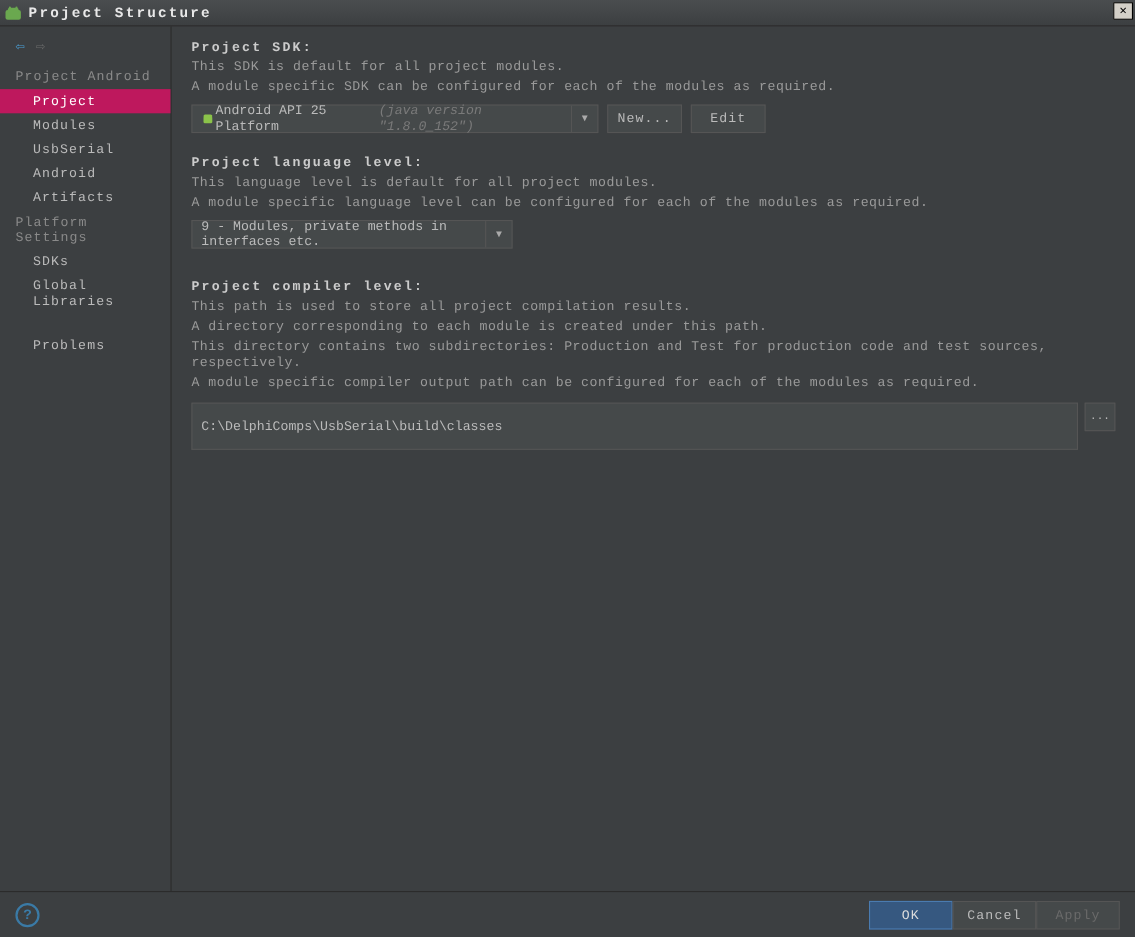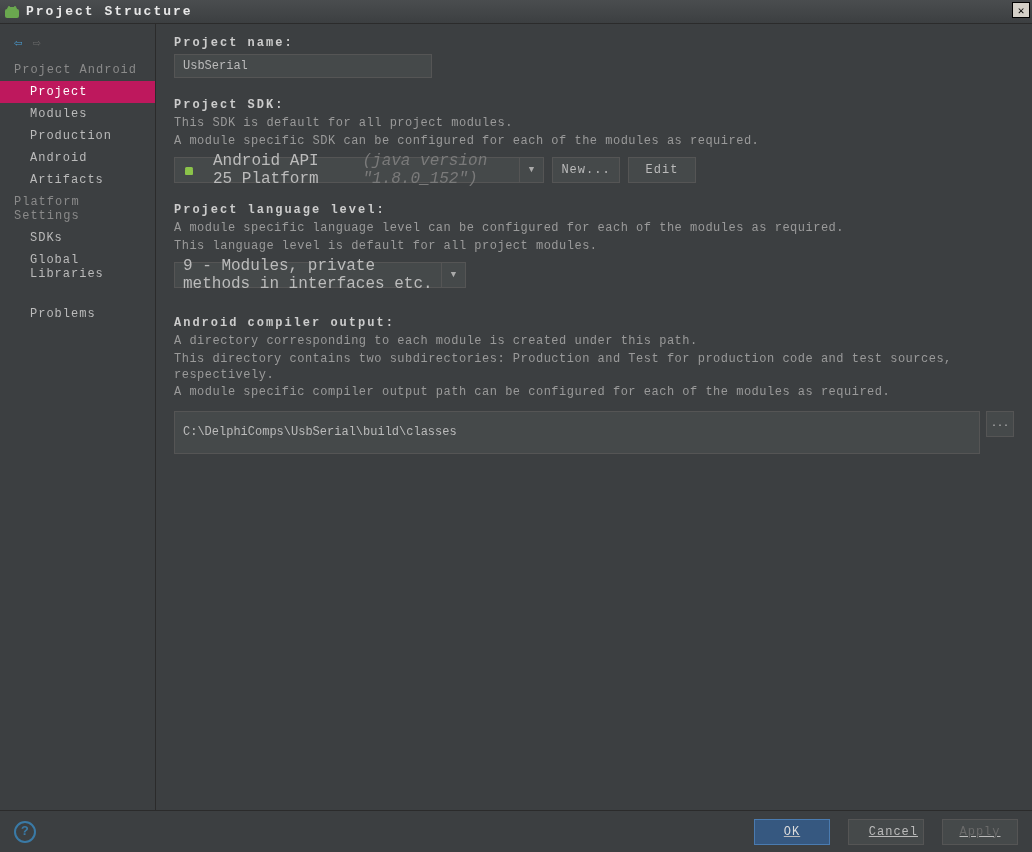--- a/index.html
+++ b/index.html
@@ -133,22 +133,22 @@
       display: flex;
       align-items: center;
       background: #45494a;
       border: 1px solid #555;
       height: 26px;
     }
     .combo-text {
       padding: 0 8px;
       display: flex;
       align-items: center;
-      gap: 18px;
-      font-size: 16px;
+      gap: 1px;
+      font-size: 12px;
     }
     .combo-secondary {
       color: #7a7a7a;
       font-style: italic;
     }
     .combo-arrow {
       border-left: 1px solid #555;
       width: 24px;
       height: 100%;
       display: flex;
@@ -213,22 +213,21 @@
       display: flex;
       align-items: center;
       justify-content: center;
       color: #3a7aa6;
       font-weight: bold;
       cursor: pointer;
       font-size: 13px;
     }
     .bottom-buttons {
       display: flex;
-      gap: 18px;
-      text-decoration: underline;
+      gap: 0;
     }
     .btn-primary {
       background: #365880;
       border: 1px solid #4a7bb0;
       color: #dcdcdc;
     }
     .btn-disabled {
       color: #6a6a6a;
       cursor: default;
     }
@@ -258,35 +257,31 @@
 
 <div class="main-area">
   <div class="sidebar">
     <div class="nav-arrows">
       <span class="arrow arrow-back">⇦</span>
       <span class="arrow arrow-forward">⇨</span>
     </div>
     <div class="section-header">Project Android</div>
     <div class="sidebar-item selected"><span>Project</span></div>
     <div class="sidebar-item"><span>Modules</span></div>
-    <div class="sidebar-item"><span>Production</span></div>
+    <div class="sidebar-item"><span>UsbSerial</span></div>
     <div class="sidebar-item"><span>Android</span></div>
     <div class="sidebar-item"><span>Artifacts</span></div>
     <div class="section-header">Platform Settings</div>
     <div class="sidebar-item"><span>SDKs</span></div>
     <div class="sidebar-item"><span>Global Libraries</span></div>
     <div style="height:18px"></div>
     <div class="sidebar-item"><span>Problems</span></div>
   </div>
 
   <div class="content">
-    <div class="section">
-      <div class="field-label">Project name:</div>
-      <input type="text" class="text-input" value="UsbSerial" style="">
-    </div>
 
     <div class="section">
       <div class="field-label">Project SDK:</div>
       <div class="help-text">This SDK is default for all project modules.</div>
       <div class="help-text">A module specific SDK can be configured for each of the modules as required.</div>
       <div class="row">
         <div class="combo" style="width:370px;">
           <div class="combo-text" style="flex:1;">
             <span class="android-icon">
               <svg viewBox="0 0 12 12" width="12" height="12">
@@ -299,47 +294,48 @@
           </div>
           <div class="combo-arrow">▼</div>
         </div>
         <button class="btn"><span>New...</span></button>
         <button class="btn"><span>Edit</span></button>
       </div>
     </div>
 
     <div class="section">
       <div class="field-label">Project language level:</div>
+      <div class="help-text">This language level is default for all project modules.</div>
       <div class="help-text">A module specific language level can be configured for each of the modules as required.</div>
-      <div class="help-text">This language level is default for all project modules.</div>
       <div class="row">
         <div class="combo" style="width:292px;">
           <div class="combo-text" style="flex:1;">
             <span>9 - Modules, private methods in interfaces etc.</span>
           </div>
           <div class="combo-arrow">▼</div>
         </div>
       </div>
     </div>
 
     <div class="section" style="margin-top:28px;">
-      <div class="field-label">Android compiler output:</div>
+      <div class="field-label">Project compiler level:</div>
+      <div class="help-text">This path is used to store all project compilation results.</div>
       <div class="help-text">A directory corresponding to each module is created under this path.</div>
       <div class="help-text">This directory contains two subdirectories: Production and Test for production code and test sources, respectively.</div>
       <div class="help-text">A module specific compiler output path can be configured for each of the modules as required.</div>
       <div class="path-row">
         <input type="text" class="path-input" value="C:\DelphiComps\UsbSerial\build\classes" style="">
         <div class="browse-btn">
             <span>...</span>
           </div>
       </div>
     </div>
   </div>
 </div>
 
 <div class="bottom-bar">
   <div class="help-icon">?</div>
   <div class="bottom-buttons">
     <button class="btn btn-primary" style="min-width:76px;"><span>OK</span></button>
-    <button class="btn" style="min-width:76px;text-align:right;"><span>Cancel</span></button>
+    <button class="btn" style="min-width:76px;"><span>Cancel</span></button>
     <button class="btn btn-disabled" style="min-width:76px;"><span>Apply</span></button>
   </div>
 </div>
 
 </body></html>

